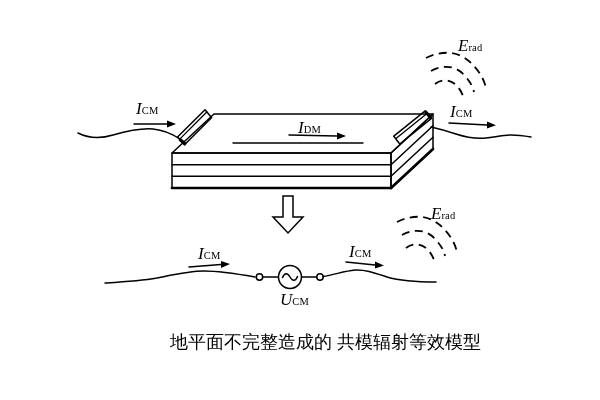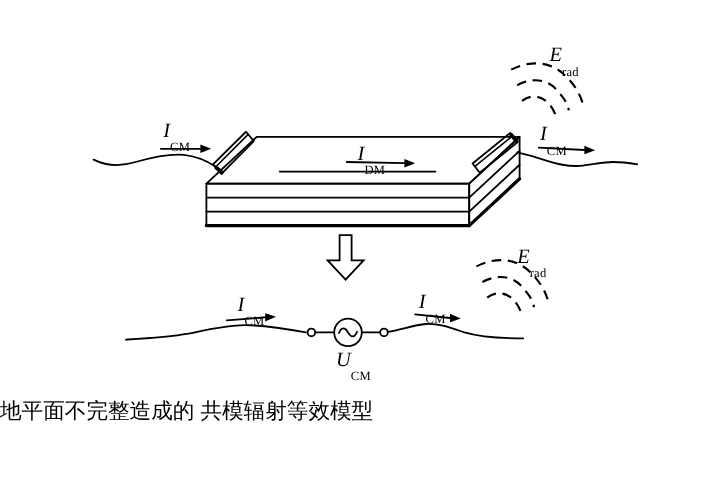--- a/index.html
+++ b/index.html
@@ -6,22 +6,22 @@
   .page{position:relative;width:600px;height:400px;background:#fff;font-family:"Liberation Serif",serif;color:var(--ink,#000);overflow:hidden}
   svg{position:absolute;left:0;top:0}
   .s{fill:none;stroke:var(--ink,#000);stroke-width:1.5;stroke-linecap:round;stroke-linejoin:round}
   .bold{stroke-width:2.7}
   .thin{stroke-width:1.3}
   .dash{fill:none;stroke:var(--ink,#000);stroke-dasharray:8 5.5;stroke-width:1.8;stroke-linecap:butt}
   .fill{fill:var(--ink,#000);stroke:none}
   .white{fill:#fff;stroke:var(--ink,#000);stroke-width:1.5}
   .lbl{position:absolute;line-height:1;white-space:nowrap}
   .lbl .main{font-style:italic;font-size:17px}
-  .lbl .sub{font-size:10.5px;position:relative;top:12px;letter-spacing:.2px}
-  .caption{position:absolute;left:0;top:330px;width:481px;text-align:left;font-size:18px;font-family:"Liberation Sans",sans-serif;letter-spacing:0}
+  .lbl .sub{font-size:10.5px;position:relative;top:0;letter-spacing:.2px}
+  .caption{position:absolute;left:0;top:330px;width:481px;text-align:right;font-size:18px;font-family:"Liberation Sans",sans-serif;letter-spacing:0}
 </style>
 </head>
 <body>
 
 <div class="page">
   <svg width="600" height="400" viewBox="0 0 600 400">
 
     <path class="s" d="M78,133 C88,138 100,139 113,135 C127,131 141,128 153,129 C163,130 171,133 180,139"></path>
     <path class="s" d="M431,127 C440,129 447,131 456,134 C468,138 477,139 486,138 C495,137 503,135 511,135 C519,135 525,136 531,137"></path>
 

